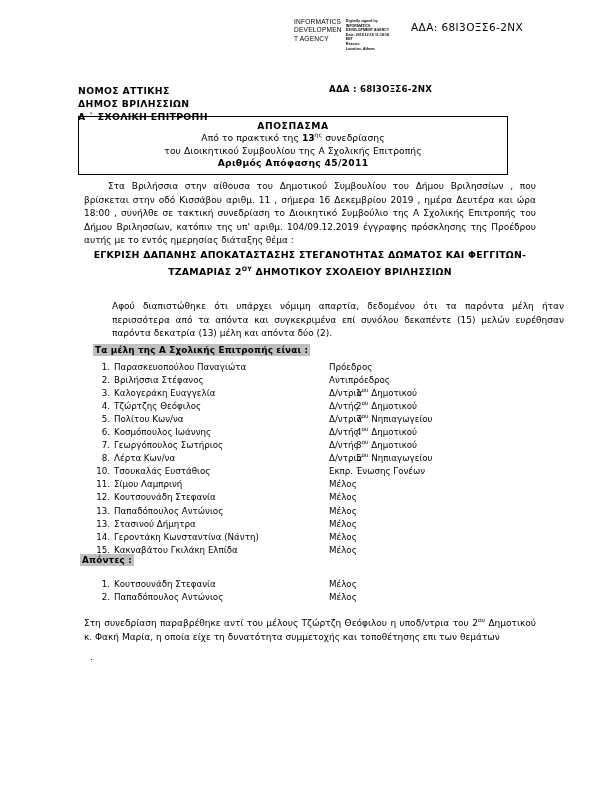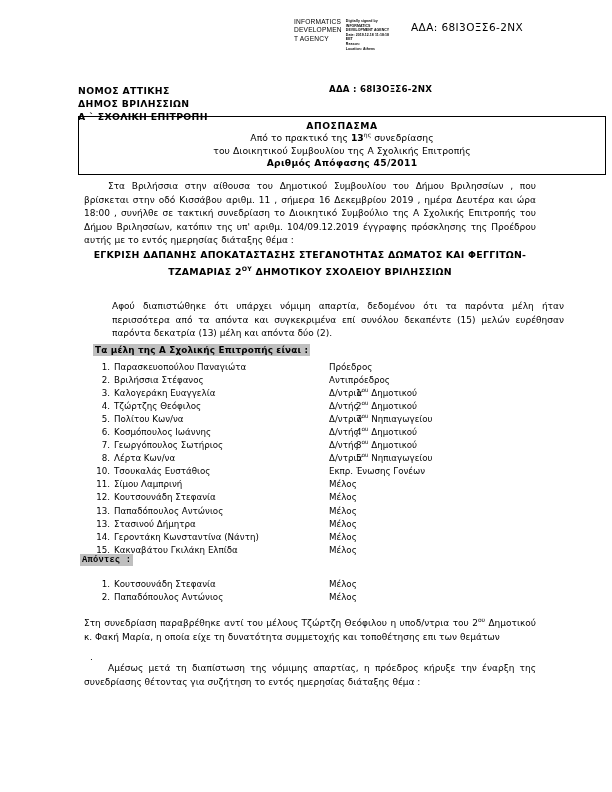--- a/index.html
+++ b/index.html
@@ -85,21 +85,21 @@
     font-weight: 700;
     font-size: 8.7px;
     letter-spacing: 0.2px;
     white-space: nowrap;
   }
 
   
   .excerpt-box {
     position: absolute;
     left: 78px; top: 116px;
-    width: 528px;
+    width: 430px;
     border: 1.1px solid #000;
     box-sizing: border-box;
     padding: 3px 4px 4px 4px;
     text-align: center;
   }
   .excerpt-title {
     font-family: "DejaVu Sans", sans-serif;
     font-weight: 700;
     font-size: 9.2px;
     letter-spacing: 0.6px;
@@ -170,21 +170,21 @@
     position: absolute;
     font-family: "DejaVu Sans", sans-serif;
     font-weight: 700;
     font-size: 8.8px;
     letter-spacing: 0.2px;
     background: #bfbfbf;
     padding: 1px 2px 1px 2px;
     white-space: nowrap;
   }
   #members-heading { left: 93px; top: 344px; }
-  #absent-heading  { left: 80px; top: 554px; font-family: Liberation Mono, monospace; }
+  #absent-heading  { left: 80px; top: 554px; }
 
   
   .roster {
     position: absolute;
     left: 84px;
     width: 452px;
     font-family: "DejaVu Sans", sans-serif;
     font-size: 8.7px;
     line-height: 13.05px;
   }
@@ -388,15 +388,14 @@
         <span class="idx">2.</span>
         <span class="nm">Παπαδόπουλος Αντώνιος</span>
         <span class="rl">Μέλος</span>
       </div>
     </div>
 
   <div class="para" id="para-substitute"><span>Στη συνεδρίαση παραβρέθηκε αντί του μέλους Τζώρτζη Θεόφιλου η υποδ/ντρια   του 2</span><sup>ου</sup><span> Δημοτικού κ. Φακή Μαρία,  η οποία  είχε τη δυνατότητα συμμετοχής και τοποθέτησης επι των θεμάτων</span></div>
 
   <div class="stray-dot">.</div>
 
-  <div class="para" id="para-opening">Αμέσως μετά τη διαπίστωση της νόμιμης απαρτίας, η πρόεδρος κήρυξε την έναρξη της συνεδρίασης  θέτοντας για συζήτηση το  εντός ημερησίας διάταξης θέμα :</div>
 
 </div>
 
 </body></html>

